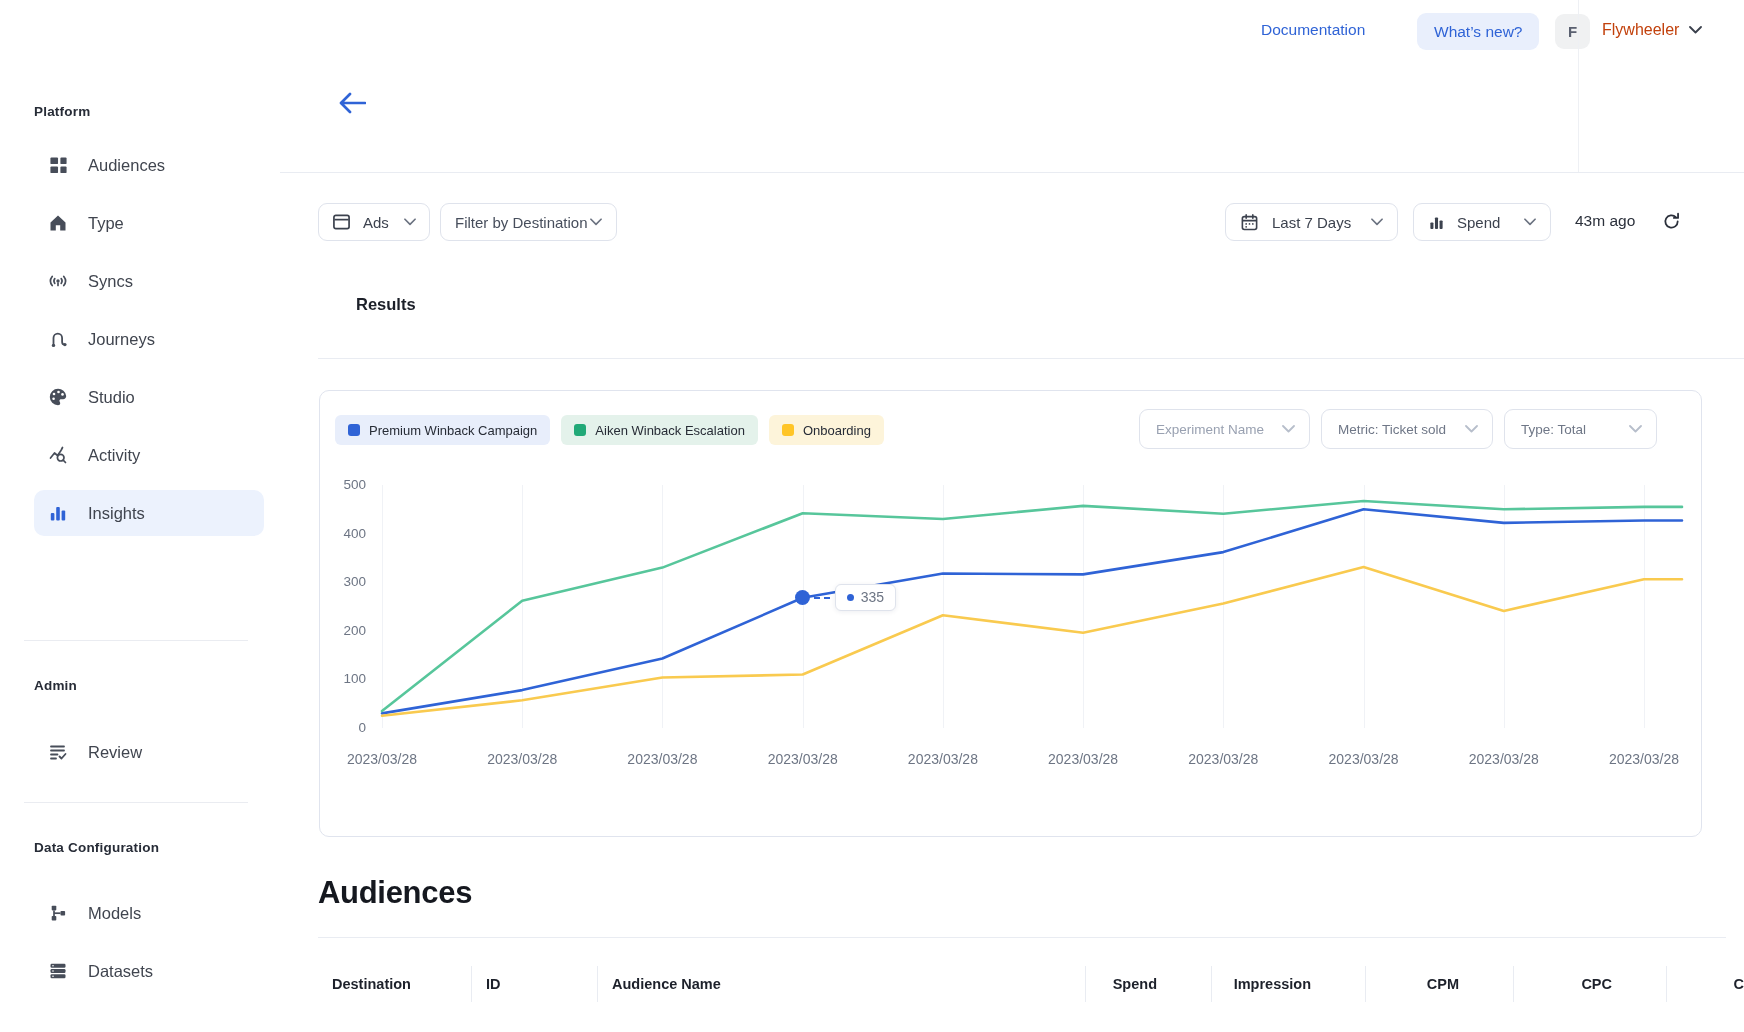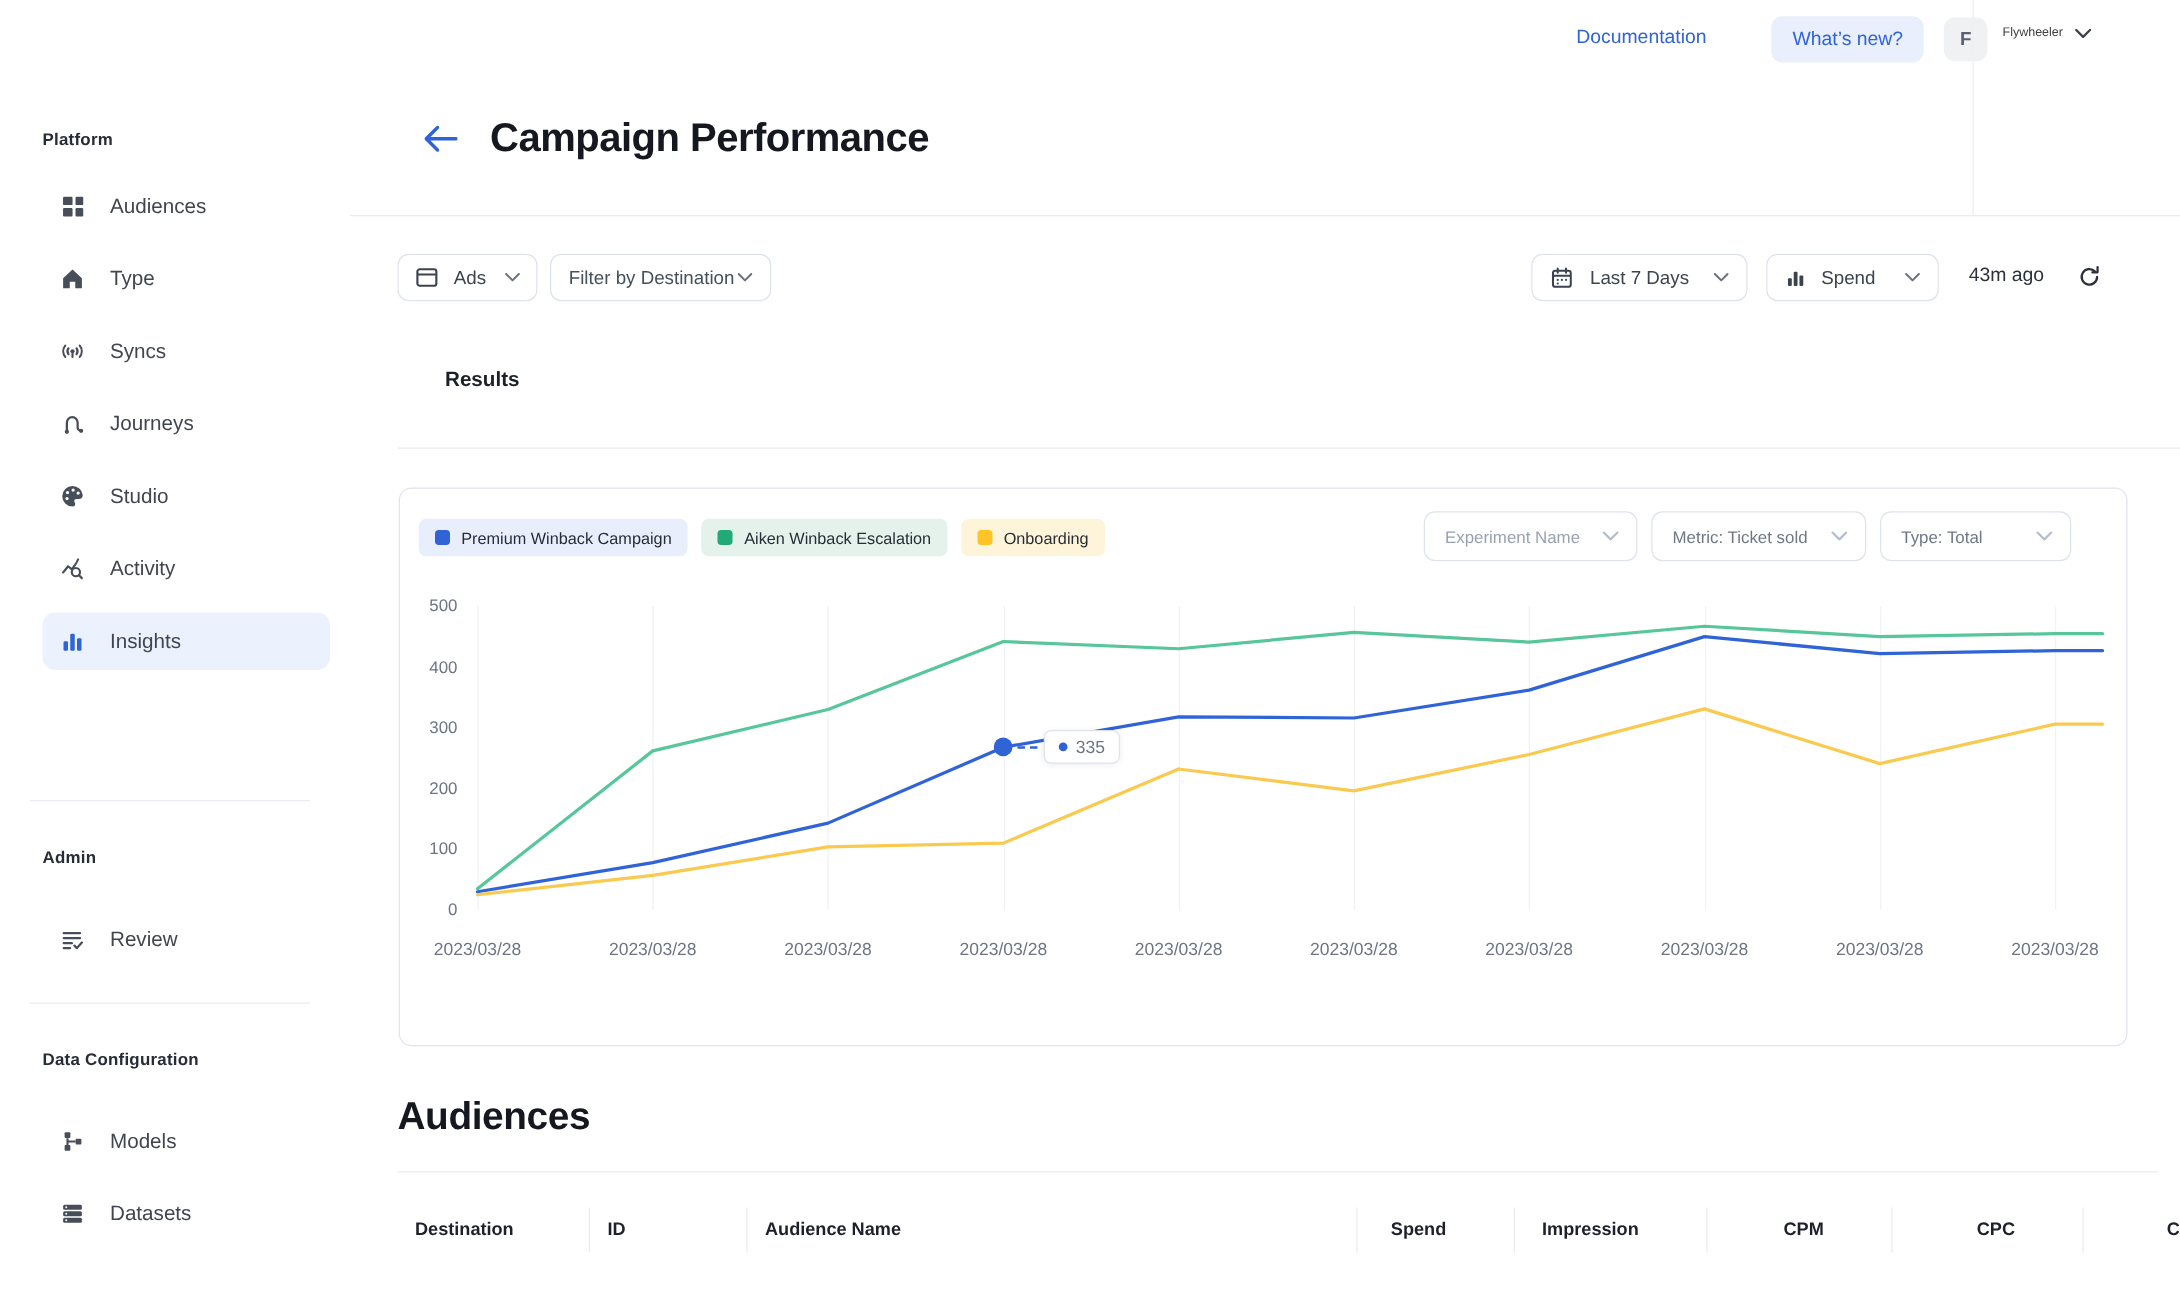--- a/index.html
+++ b/index.html
@@ -15,21 +15,21 @@
                 display:flex; align-items:center; justify-content:center; }
   .brand-name{ font-size:23px; font-weight:700; letter-spacing:-0.3px; color:#15181f; }
 
   .top-nav{ position:absolute; top:0; left:0; right:0; height:64px; }
   .doc-link{ position:absolute; left:1261px; top:21px; font-size:15.5px; color:#2f63d6; cursor:pointer; }
   .whats-new{ position:absolute; left:1417px; top:13px; height:37px; padding:0 17px; background:#e9effc; border-radius:9px;
               display:flex; align-items:center; font-size:15.5px; color:#2f63d6; cursor:pointer; }
   .avatar{ position:absolute; left:1555px; top:14px; width:35px; height:35px; border-radius:9px; background:#f0f1f2;
            display:flex; align-items:center; justify-content:center; font-size:15px; font-weight:700; color:#5a6070; }
   .account{ position:absolute; left:1602px; top:21px; display:flex; align-items:center; gap:10px; cursor:pointer; }
-  .account-name{ font-size:10px; color:#404040; }
+  .account-name{ font-size:16px; color:#c2410c; }
 
   .v-faint{ position:absolute; left:1578px; top:0; width:1px; height:172px; background:#eef0f4; }
 
   
   .sidebar{ position:absolute; left:0; top:0; width:280px; height:1032px; background:#fff; }
   .section-label{ position:absolute; left:34px; font-size:13.5px; font-weight:700; color:#272c37; letter-spacing:.2px; }
   .side-group{ position:absolute; left:0; width:280px; }
   .side-item{ display:flex; align-items:center; gap:20px; height:40px; margin:0 16px 18px 34px; width:230px;
               padding-left:14px; cursor:pointer; border-radius:10px; }
   .side-item.active{ background:#ecf2fd; height:46px; margin-top:-3px; margin-bottom:15px; }
@@ -253,21 +253,20 @@
   </div>
 
   <div class="main">
 
     <div class="title-row">
       <span class="back-btn">
         <svg width="28" height="22" viewBox="0 0 28 22">
           <path d="M12 2 L3 11 L12 20 M3.5 11 H27" fill="none" stroke="#2f63d6" stroke-width="2.7" stroke-linecap="round" stroke-linejoin="round"></path>
         </svg>
       </span>
-      <span class="page-title">Campaign Performance</span>
     </div>
 
     <div class="h-divider" style="left:0; right:0; top:172px;"></div>
 
     <div class="btn filter-ads">
       <svg width="19" height="18" viewBox="0 0 20 19">
           <rect x="2" y="2.5" width="16" height="14" rx="2" fill="none" stroke="#3c424e" stroke-width="1.8"></rect>
           <path d="M2.5 7 H17.5" stroke="#3c424e" stroke-width="1.8"></path>
         </svg>
       <span class="grow">Ads</span>

